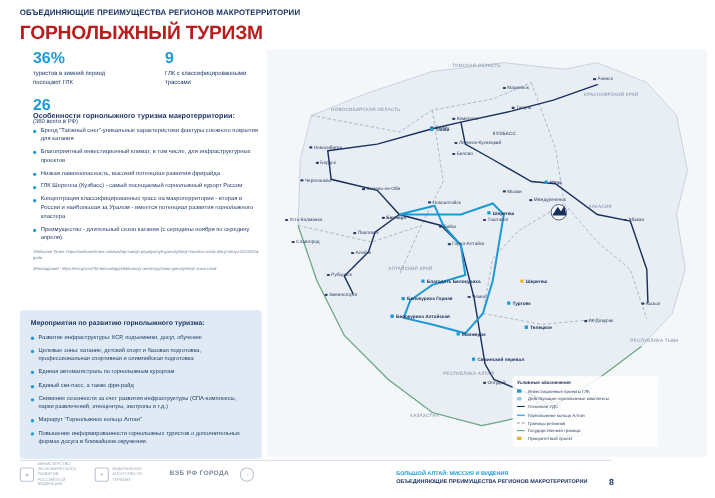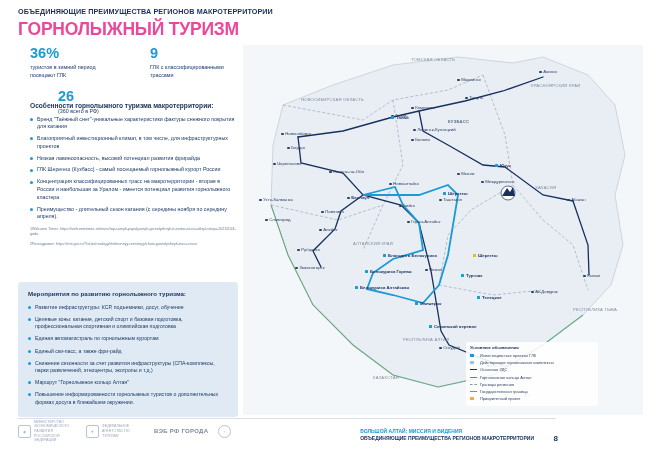--- a/index.html
+++ b/index.html
@@ -14,31 +14,31 @@
   }
   .slide { position: relative; width: 574px; height: 453px; }
 
   
   .header { position: absolute; left: 18px; top: 8px; width: 420px; }
   .eyebrow {
     font-size: 7.2px; font-weight: bold; color: #17305e;
     letter-spacing: 0.1px; text-transform: uppercase; line-height: 1.2;
   }
   .title {
-    font-size: 17.5px; font-weight: bold; color: #ec4899;
+    font-size: 17.5px; font-weight: bold; color: #b91c1c;
     letter-spacing: -0.2px; margin-top: 2px; text-transform: uppercase;
   }
 
   
   .stats { position: absolute; left: 30px; top: 46px; width: 210px; }
   .stat-row { display: flex; gap: 30px; }
   .stat { width: 96px; }
   .stat .num { font-size: 14.5px; font-weight: bold; color: #1b9ad6; line-height: 1.05; }
   .stat .desc { font-size: 5.4px; color: #1b3a66; line-height: 1.5; margin-top: 2px; }
-  .stat2 { margin-top: 10px; margin-left: 28px; }
+  .stat2 { margin-top: 10px; }
 
   
   .features { position: absolute; left: 30px; top: 101px; width: 206px; }
   .features h3 {
     margin: 0 0 5px 0; font-size: 6.6px; font-weight: bold; color: #17305e; line-height: 1.45;
   }
   .feat-list { margin: 0; padding: 0; list-style: none; }
   .feat-list li {
     position: relative; padding-left: 7px; margin-bottom: 4.2px;
     font-size: 5.3px; line-height: 1.45; color: #1b3a66;

